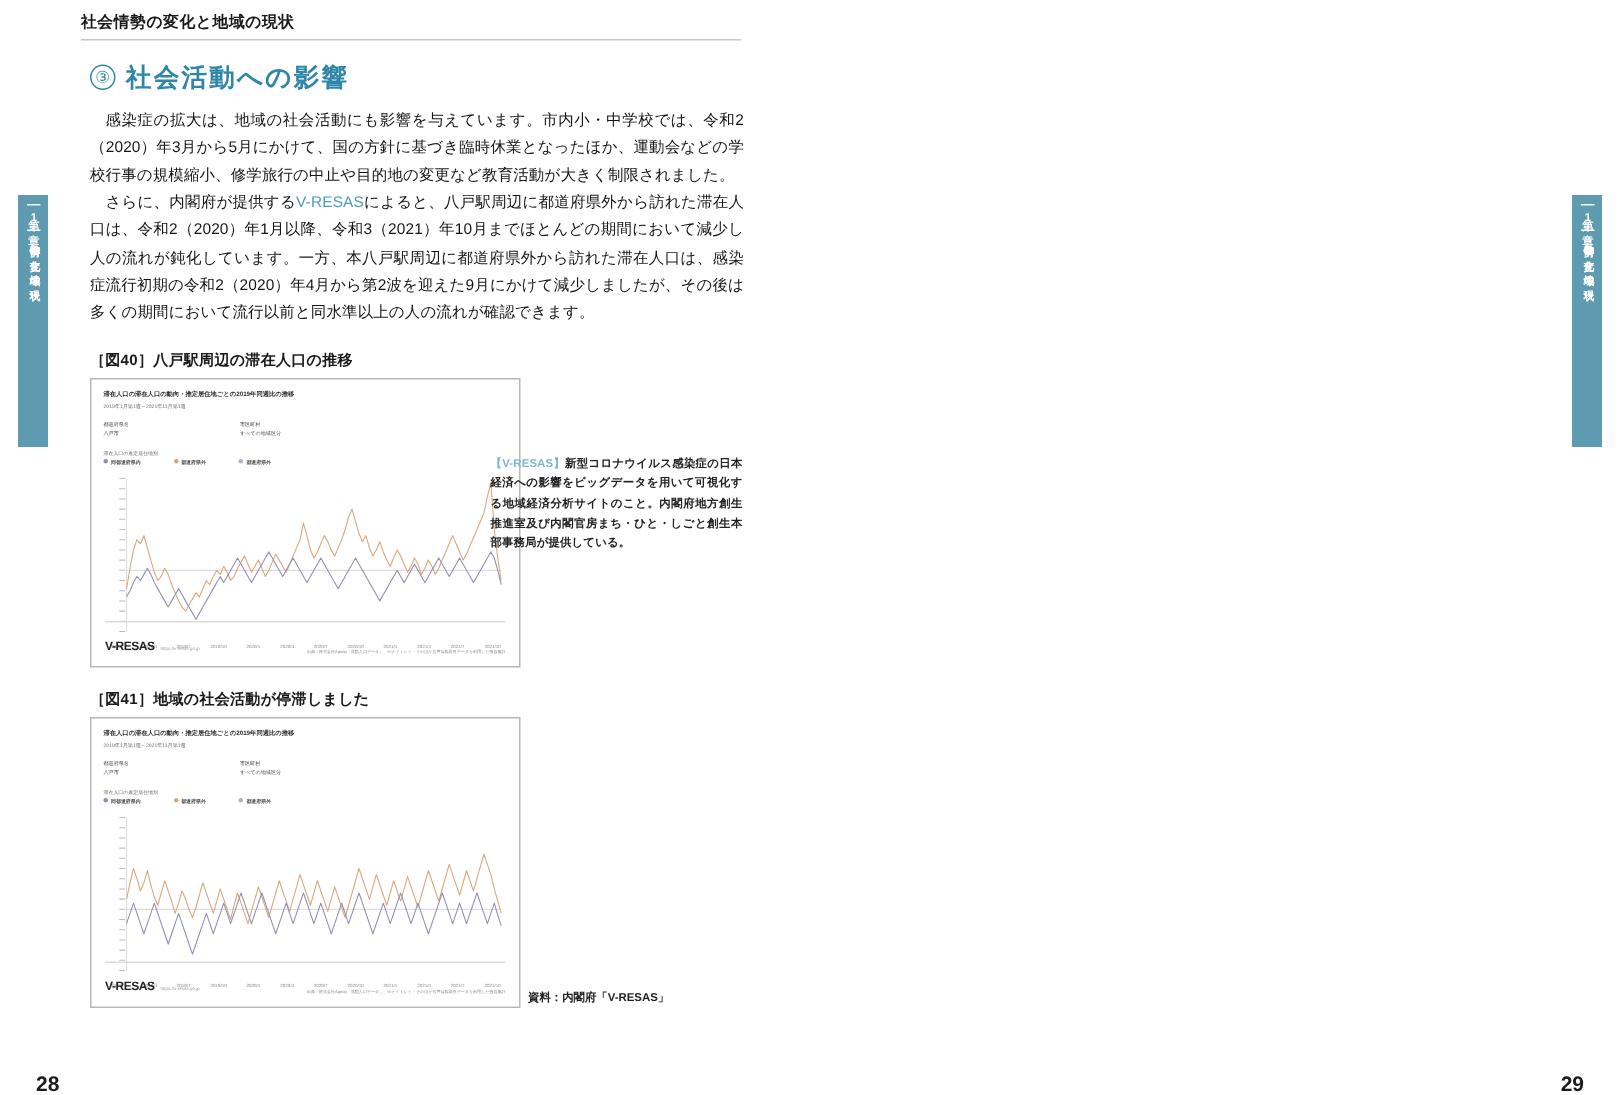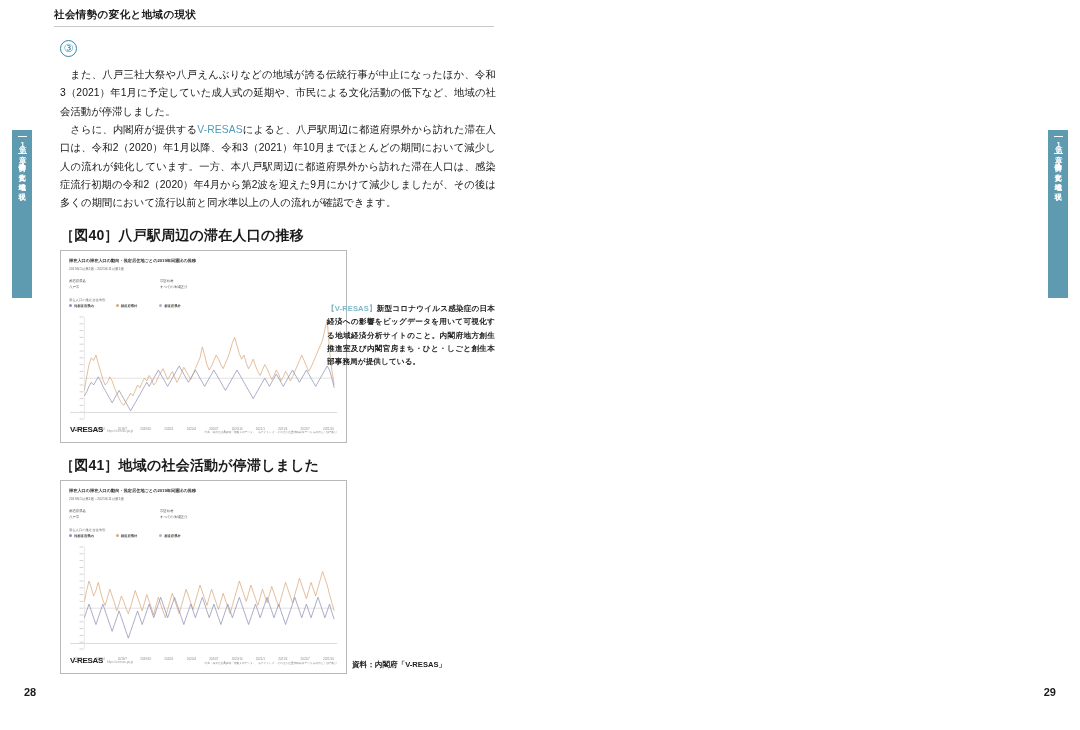--- a/index.html
+++ b/index.html
@@ -68,21 +68,21 @@
   }
   p.body {
     font-size: 10.3px; line-height: 1.78; color: #141414;
     text-align: justify; text-indent: 1em;
     letter-spacing: .1px;
   }
   .accent { color: #4d9cb8; }
 
   
   .fig-cap {
-    font-size: 14px; font-weight: 700; color: #1a1a1a;
+    font-size: 10px; font-weight: 700; color: #1a1a1a;
     margin: 14px 0 5px 0; letter-spacing: .2px;
   }
   .fig-box {
     position: relative; width: 287px; height: 193px;
     border: 1px solid #b8b8b8; background: #fff;
     padding: 7px 8px 6px 8px;
   }
   .fig-box.tall { height: 194px; }
 
   .vr-title { font-size: 4.2px; color:#2b2b2b; font-weight:700; line-height:1.5; }
@@ -115,21 +115,21 @@
     letter-spacing: .1px; text-align: justify;
   }
   .fig-note .tag { color: #7fb6c9; font-weight: 700; margin-top: 24px; }
 
   .src-line {
     position:absolute; left: 352px; top: 660px;
     font-size: 7.6px; color:#222; font-weight:600;text-align:right;
   }
 
   
-  .pageno { position:absolute; bottom: 32px; font-size: 11px; font-weight: 700; color:#1b1b1b; }
+  .pageno { position:absolute; bottom: 0; font-size: 14px; font-weight: 700; color:#1b1b1b; }
   .pageno.l { left: 24px; }
   .pageno.r { right: 24px; text-align: right; }
 </style>
 </head>
 <body>
 
 <div class="spread">
 
   <div class="page page-left">
 
@@ -140,23 +140,24 @@
       <div class="tab-rule"></div>
       <div class="tab-ch">第1章</div>
       <div class="tab-rule"></div>
       <div class="tab-title">社会情勢の変化と地域の現状</div>
     </div>
 
     <div class="lcol">
 
       <div class="h3-circle">
         <span class="circ-num">③</span>
+        <span>社会活動への影響</span>
       </div>
 
-      <p class="body">また、八戸三社大祭や八戸えんぶりなどの地域が誇る伝統行事が中止になったほか、令和3（2021）年1月に予定していた成人式の延期や、市民による文化活動の低下など、地域の社会活動が停滞しました。</p>
+      <p class="body">感染症の拡大は、地域の社会活動にも影響を与えています。市内小・中学校では、令和2（2020）年3月から5月にかけて、国の方針に基づき臨時休業となったほか、運動会などの学校行事の規模縮小、修学旅行の中止や目的地の変更など教育活動が大きく制限されました。</p>
       <p class="body">
         <span>さらに、内閣府が提供する</span><span class="accent">V-RESAS</span><span>によると、八戸駅周辺に都道府県外から訪れた滞在人口は、令和2（2020）年1月以降、令和3（2021）年10月までほとんどの期間において減少し人の流れが鈍化しています。一方、本八戸駅周辺に都道府県外から訪れた滞在人口は、感染症流行初期の令和2（2020）年4月から第2波を迎えた9月にかけて減少しましたが、その後は多くの期間において流行以前と同水準以上の人の流れが確認できます。</span>
       </p>
 
       <div class="fig-cap">［図40］八戸駅周辺の滞在人口の推移</div>
 
       <div class="fig-box">
         <div class="vr-title">滞在人口の滞在人口の動向・推定居住地ごとの2019年同週比の推移</div>
         <div class="vr-sub">2019年1月第1週～2021年11月第1週</div>
         <div class="vr-meta">

